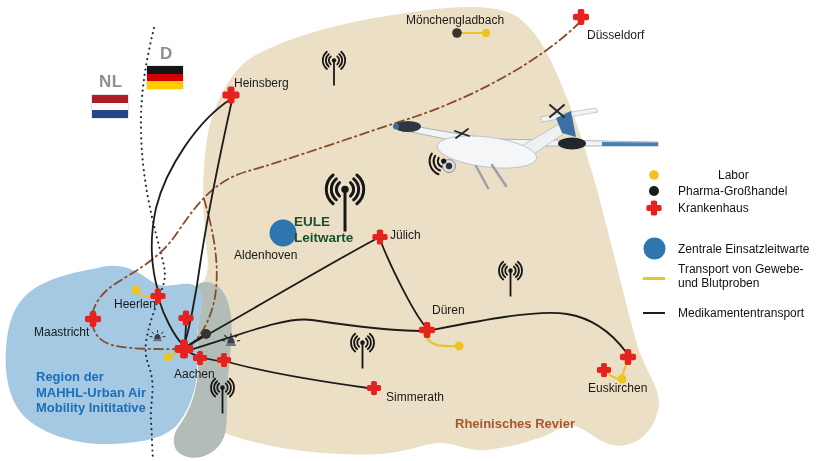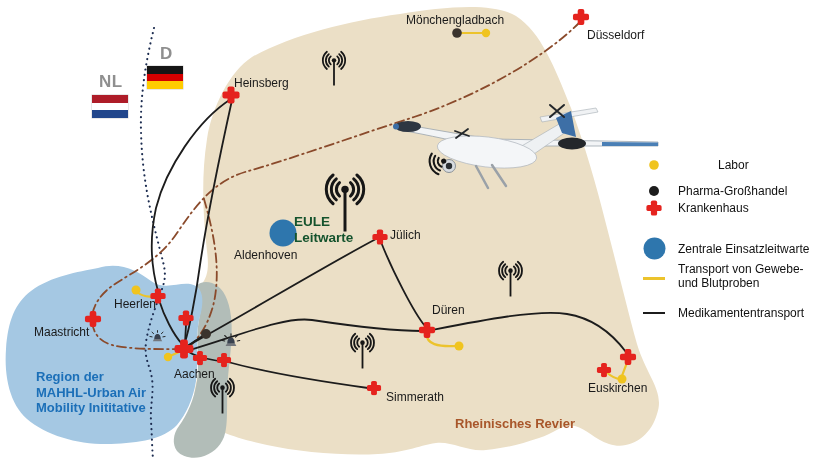--- a/index.html
+++ b/index.html
@@ -208,21 +208,21 @@
     <div>Leitwarte</div>
   </div>
 
   <div class="mahhl">
     <div>Region der</div>
     <div>MAHHL-Urban Air</div>
     <div>Mobility Inititative</div>
   </div>
   <div class="revier">Rheinisches Revier</div>
 
-  <div class="legend-row" style="top:158px;gap:48px;">
+  <div class="legend-row" style="top:168px;gap:48px;">
     <span class="ic">
       <svg width="12" height="12">
           <circle cx="6" cy="6" r="4.8" fill="#f0c41f"></circle>
         </svg>
     </span>
     <span class="txt">Labor</span>
   </div>
   <div class="legend-row" style="top:184px;">
     <span class="ic">
       <svg width="12" height="12">

